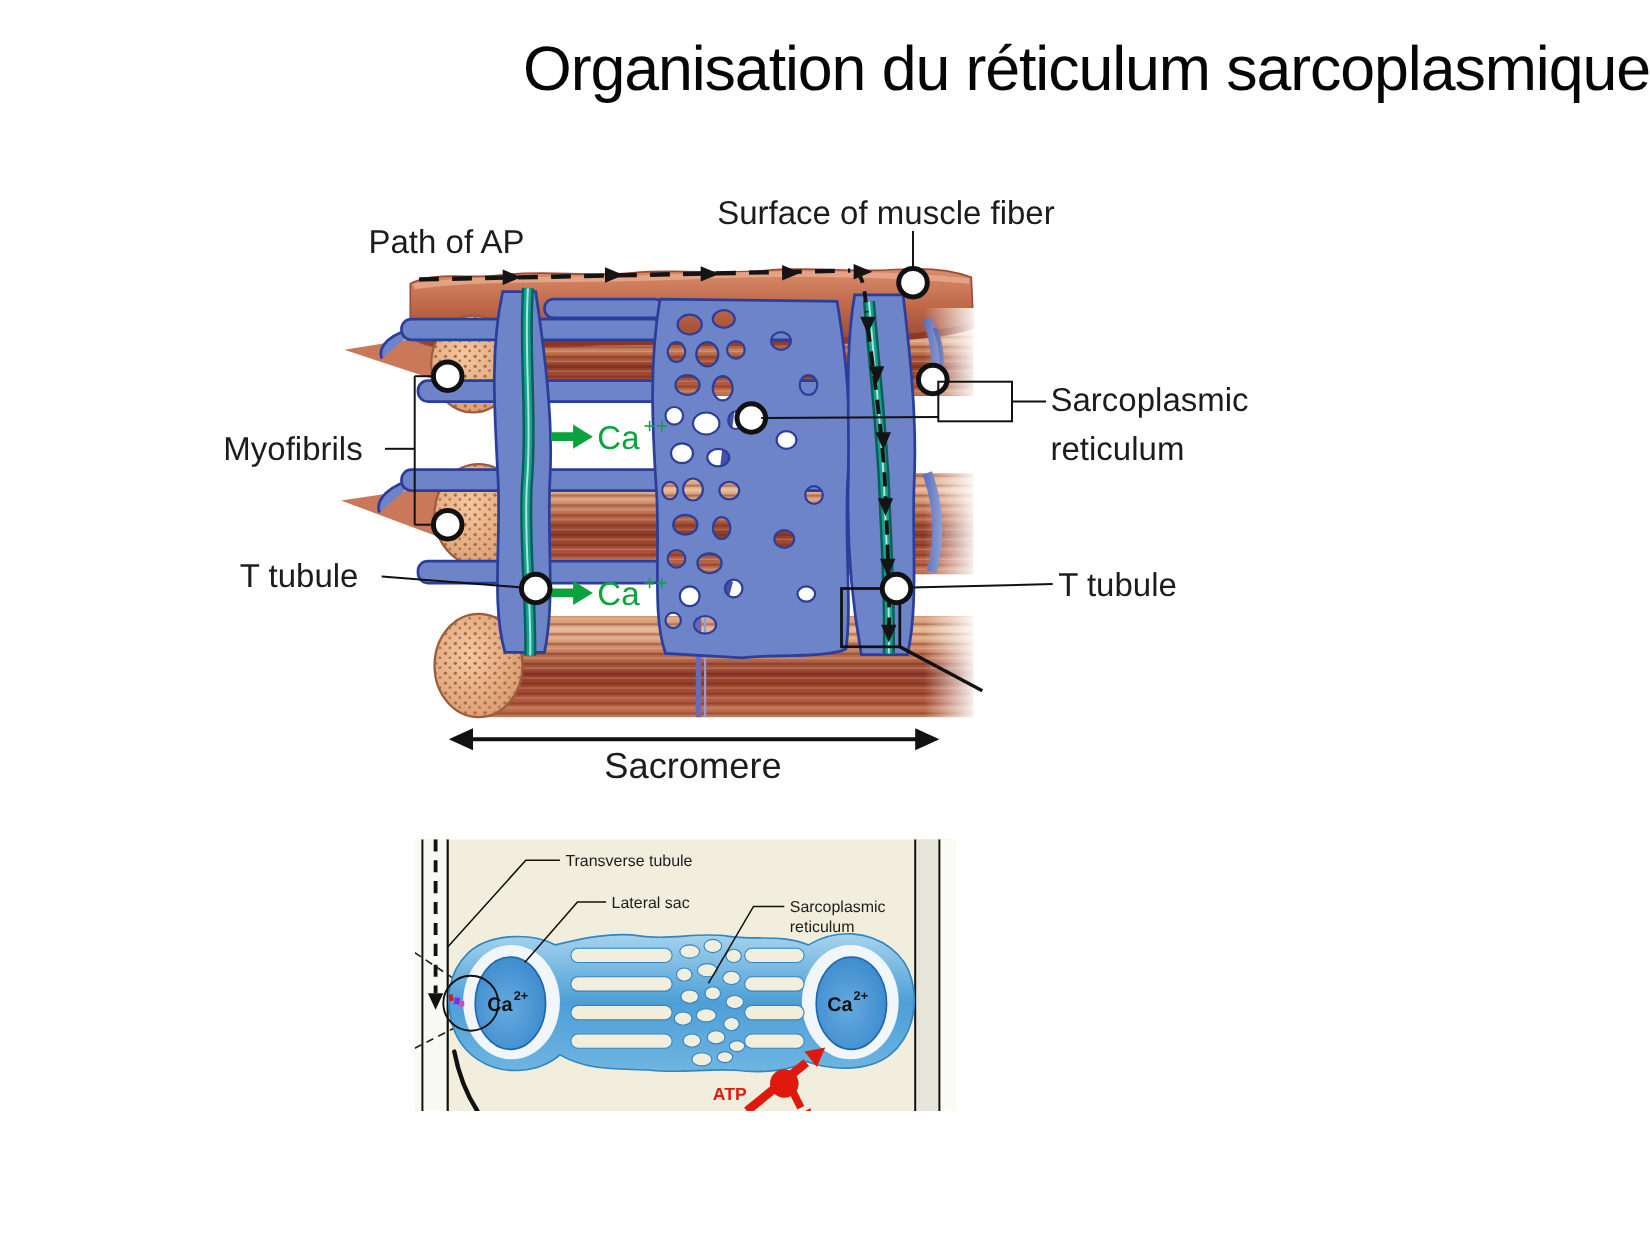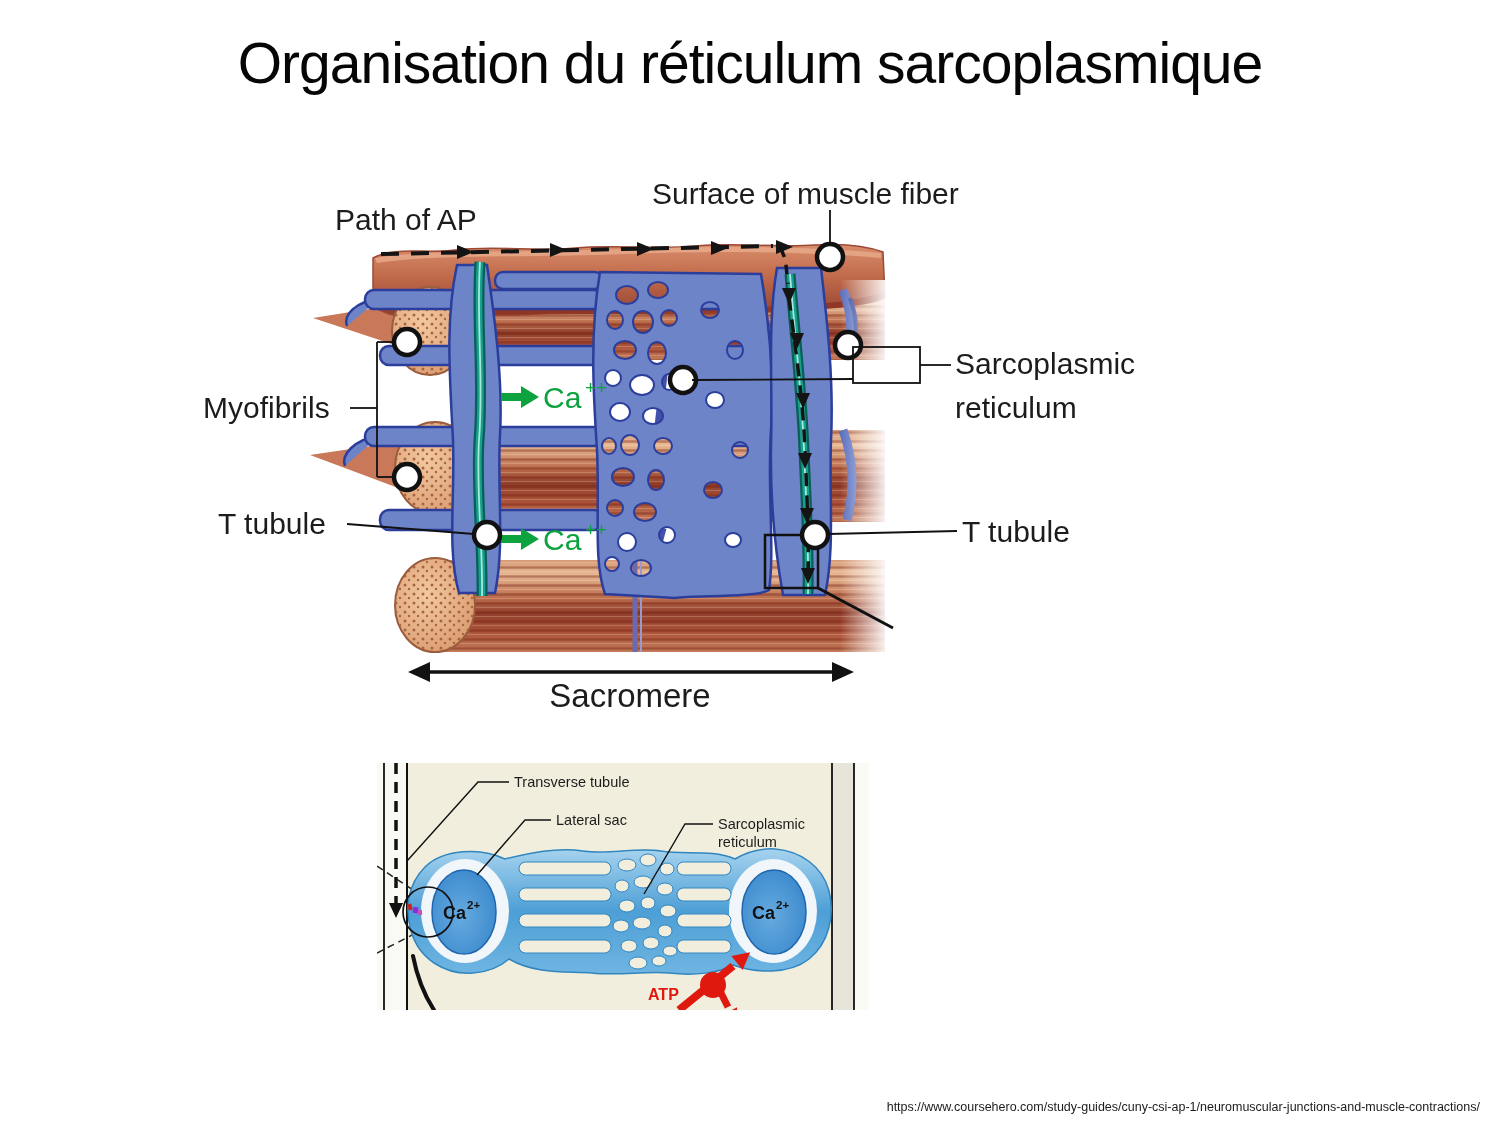--- a/index.html
+++ b/index.html
@@ -1,18 +1,18 @@
 <!DOCTYPE html>
 <html><head>
 <meta charset="utf-8">
 <style>
   html,body{margin:0;padding:0;background:#ffffff;}
   .slide{position:relative;width:1500px;height:1125px;background:#ffffff;overflow:hidden;
          font-family:"Liberation Sans",sans-serif;}
-  .title{position:absolute;left:0;right:0;top:30px;text-align:center;
+  .title{position:absolute;left:0;right:0;top:30px;text-align:right;
          font-size:57px;font-weight:400;letter-spacing:-1px;color:#060606;
          font-family:"Liberation Sans",sans-serif;}
   .fig{position:absolute;}
   #fig-top{left:195px;top:150px;}
   #fig-bottom{left:377px;top:763px;}
   .footer{position:absolute;right:20px;top:1100px;font-size:12.5px;color:#1b1b1b;
           font-family:"Liberation Sans",sans-serif;}
   svg text{font-family:"Liberation Sans",sans-serif;fill:#1c1c1c;}
   .lbl{font-size:30px;}
   .lbl-sm{font-size:14.5px;}
@@ -367,14 +367,13 @@
       <polyline points="100,112 148,57 174,57" fill="none" stroke="#111" stroke-width="1.4"></polyline>
       <polyline points="267,131 308,61 336,61" fill="none" stroke="#111" stroke-width="1.4"></polyline>
     </g>
 
     <text class="lbl-sm" x="137" y="24">Transverse tubule</text>
     <text class="lbl-sm" x="179" y="62">Lateral sac</text>
     <text class="lbl-sm" x="341" y="66">Sarcoplasmic</text>
     <text class="lbl-sm" x="341" y="84">reticulum</text>
   </svg>
 
-  <div class="footer">https://www.coursehero.com/study-guides/cuny-csi-ap-1/neuromuscular-junctions-and-muscle-contractions/</div>
 </div>
 
 </body></html>

